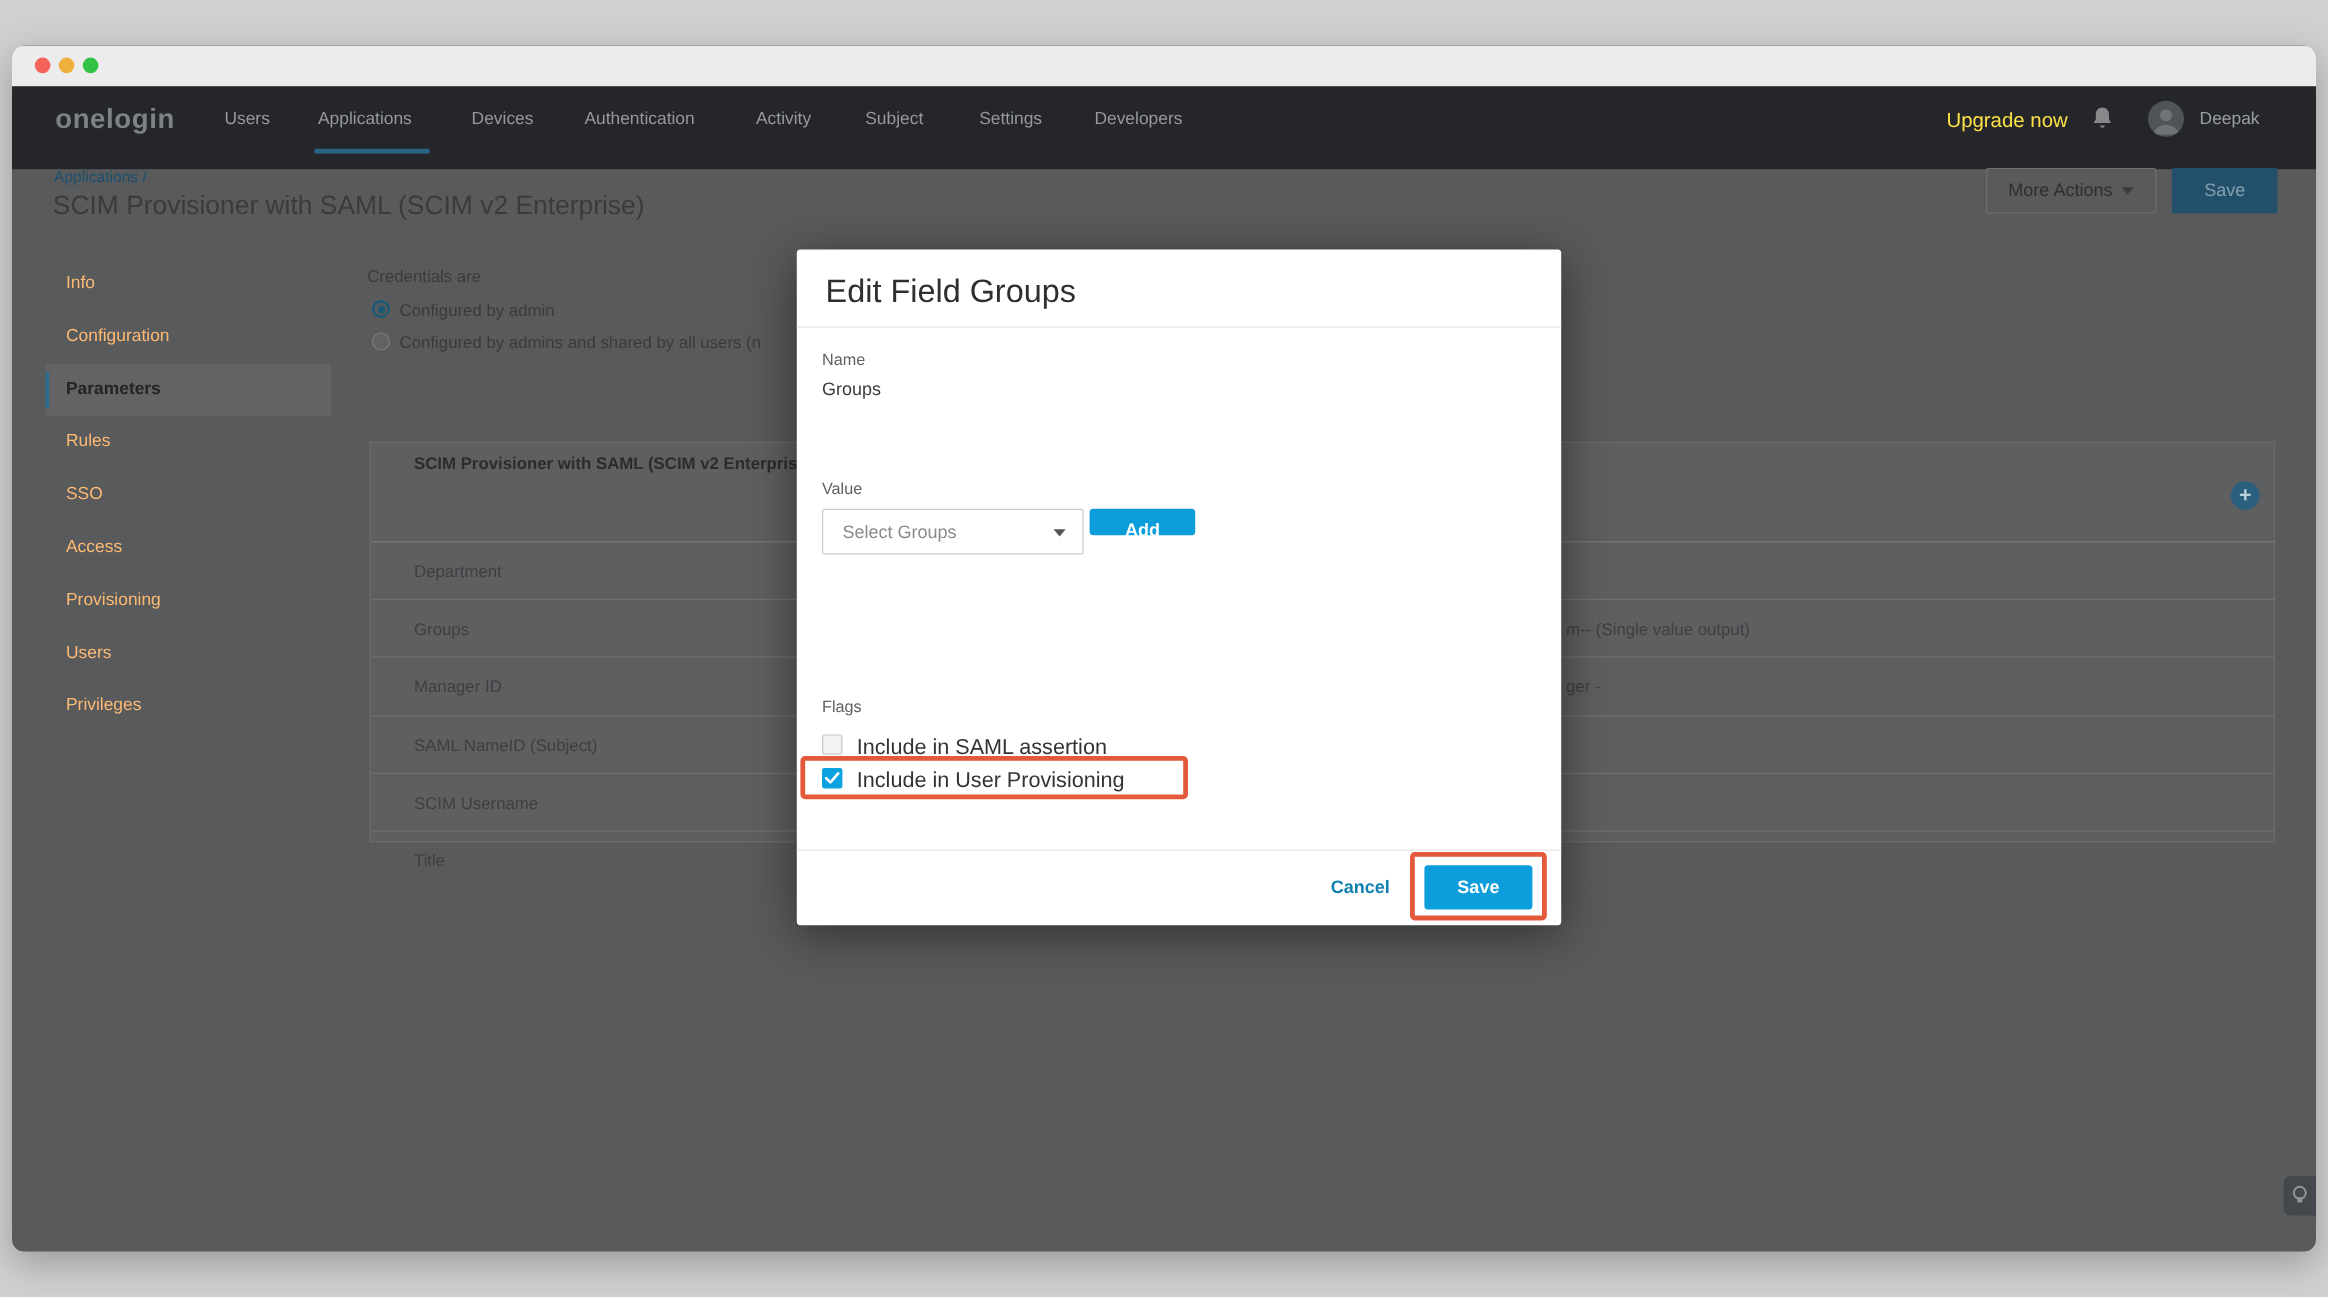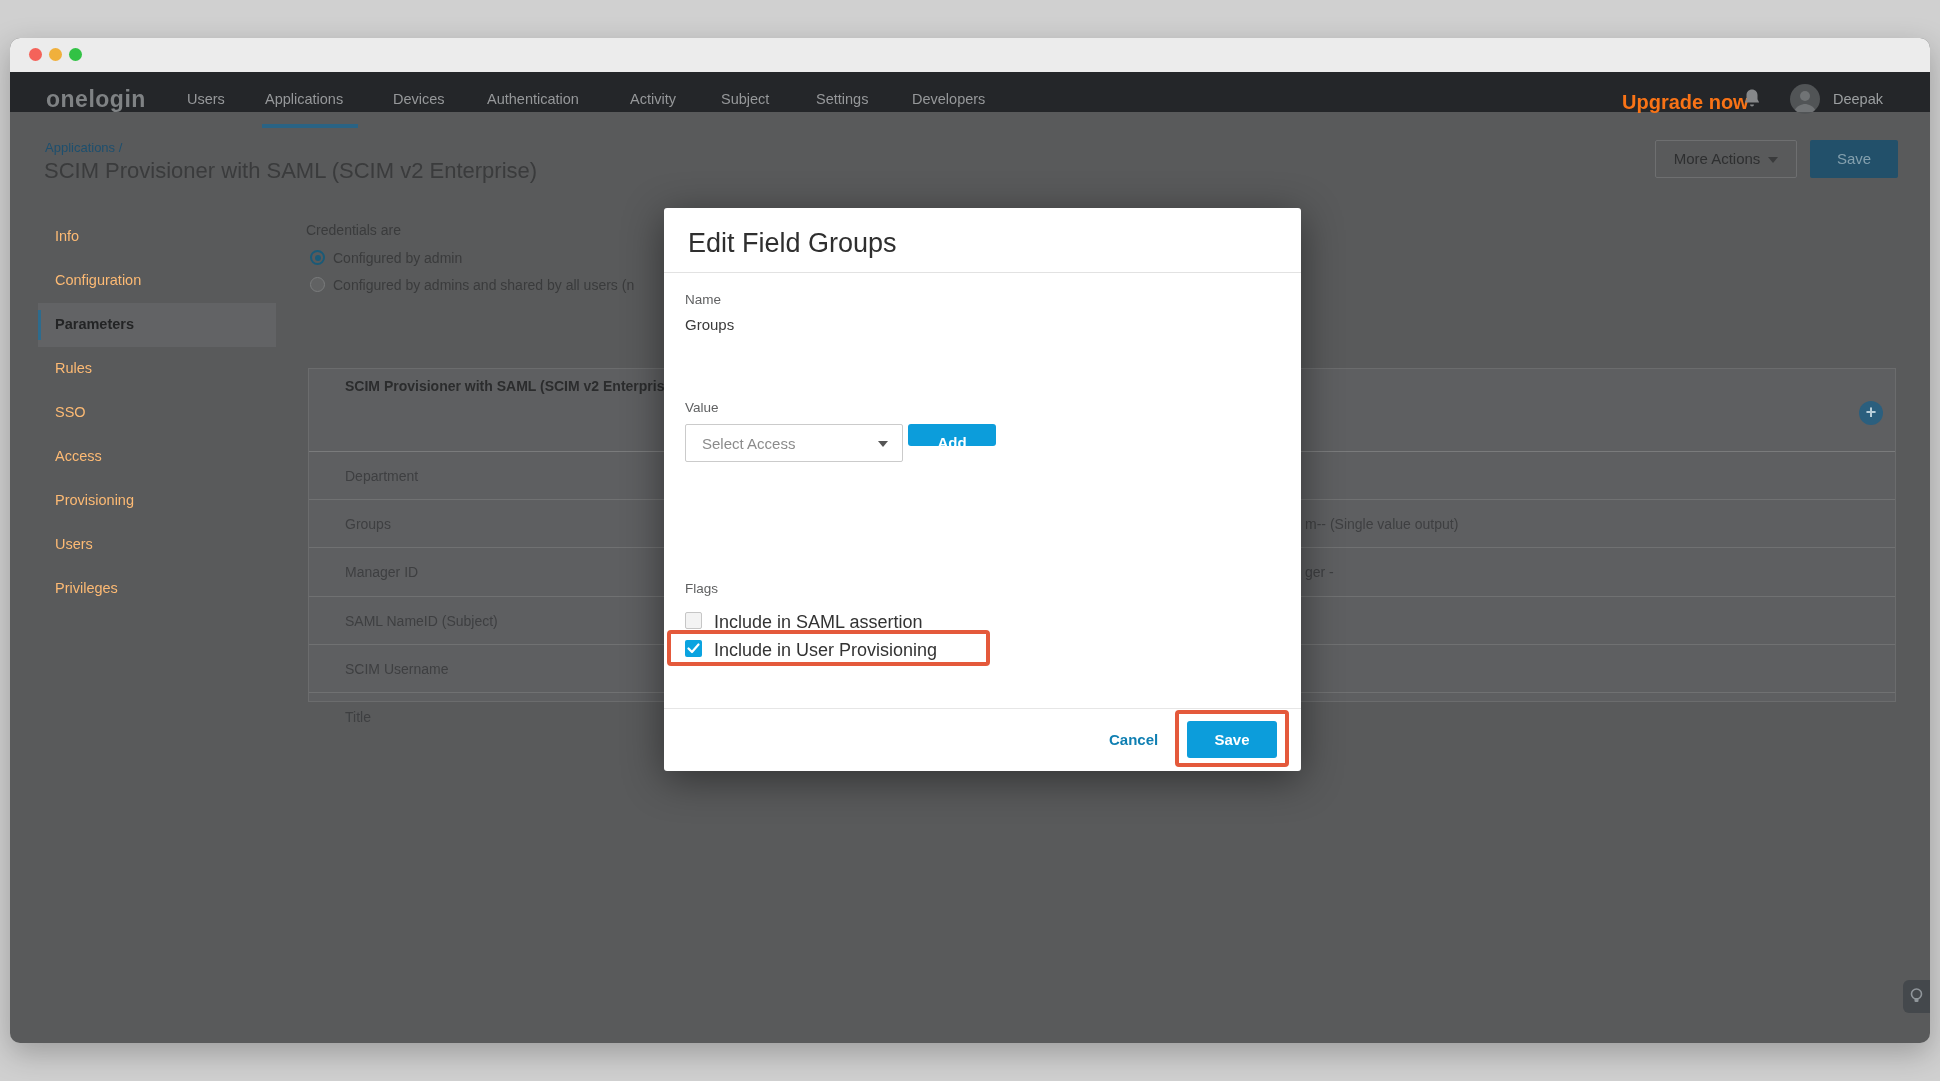--- a/index.html
+++ b/index.html
@@ -17,25 +17,25 @@
     border-radius:10px; overflow:hidden; background:#595a5b;
     box-shadow:0 10px 30px rgba(0,0,0,0.25);
   }
   .titlebar { position:absolute; left:0; top:0; width:100%; height:34px; background:#ececec; }
   .tl { position:absolute; top:10px; width:13px; height:13px; border-radius:50%; }
   .tl.red    { left:19px; background:#f4635a; }
   .tl.yellow { left:39px; background:#f0b03c; }
   .tl.green  { left:59px; background:#32c245; }
 
   
-  .navbar { position:absolute; left:0; top:34px; width:100%; height:40px; background:#242629; }
+  .navbar { position:absolute; left:0; top:34px; width:100%; height:69px; background:#242629; }
   .logo { position:absolute; left:36px; top:14px; font-size:23px; font-weight:bold; color:#7f8284; letter-spacing:0.5px; }
   .nav-item { position:absolute; top:19px; font-size:14.5px; color:#96989a; cursor:default; }
   .nav-underline { position:absolute; left:252px; top:52px; width:96px; height:4px; background:#2a6384; }
-  .upgrade { position:absolute; left:1612px; top:19px; font-size:20px; font-weight:bold; color:#f97316; }
+  .upgrade { position:absolute; left:1612px; top:19px; font-size:17px; font-weight:normal; color:#fde047; }
   .bell { position:absolute; left:1732px; top:16px; width:20px; height:22px; }
   .avatar { position:absolute; left:1780px; top:12px; width:30px; height:30px; border-radius:50%; background:#515456; overflow:hidden; }
   .username { position:absolute; left:1823px; top:19px; font-size:14.5px; color:#9c9fa1; }
 
   
   .breadcrumb { position:absolute; left:35px; top:102px; font-size:13px; color:#1d4f6e; }
   .page-title { position:absolute; left:34px; top:120px; font-size:22px; color:#3a3b3c; }
   .btn-more { position:absolute; left:1645px; top:102px; width:142px; height:38px; border:1px solid #6e6f70;
               border-radius:2px; color:#2e2f30; font-size:15px; line-height:36px; text-align:center; }
   .btn-more .car { display:inline-block; margin-left:8px; vertical-align:middle;
@@ -189,21 +189,21 @@
 
   <div class="modal">
     <div class="m-title">Edit Field Groups</div>
     <div class="m-hdiv"></div>
 
     <div class="m-label" style="top:84px">Name</div>
     <div class="m-value" style="top:108px">Groups</div>
 
     <div class="m-label" style="top:192px">Value</div>
     <div class="m-select">
-      <div class="m-select-text">Select Access</div>
+      <div class="m-select-text">Select Groups</div>
       <div class="m-select-caret"></div>
     </div>
     <div class="m-add">Add</div>
 
 
     <div class="m-label" style="top:373px">Flags</div>
 
     <div class="cb unchecked" style="top:404px"></div>
     <div class="cb-label" style="top:404px">Include in SAML assertion</div>
 

